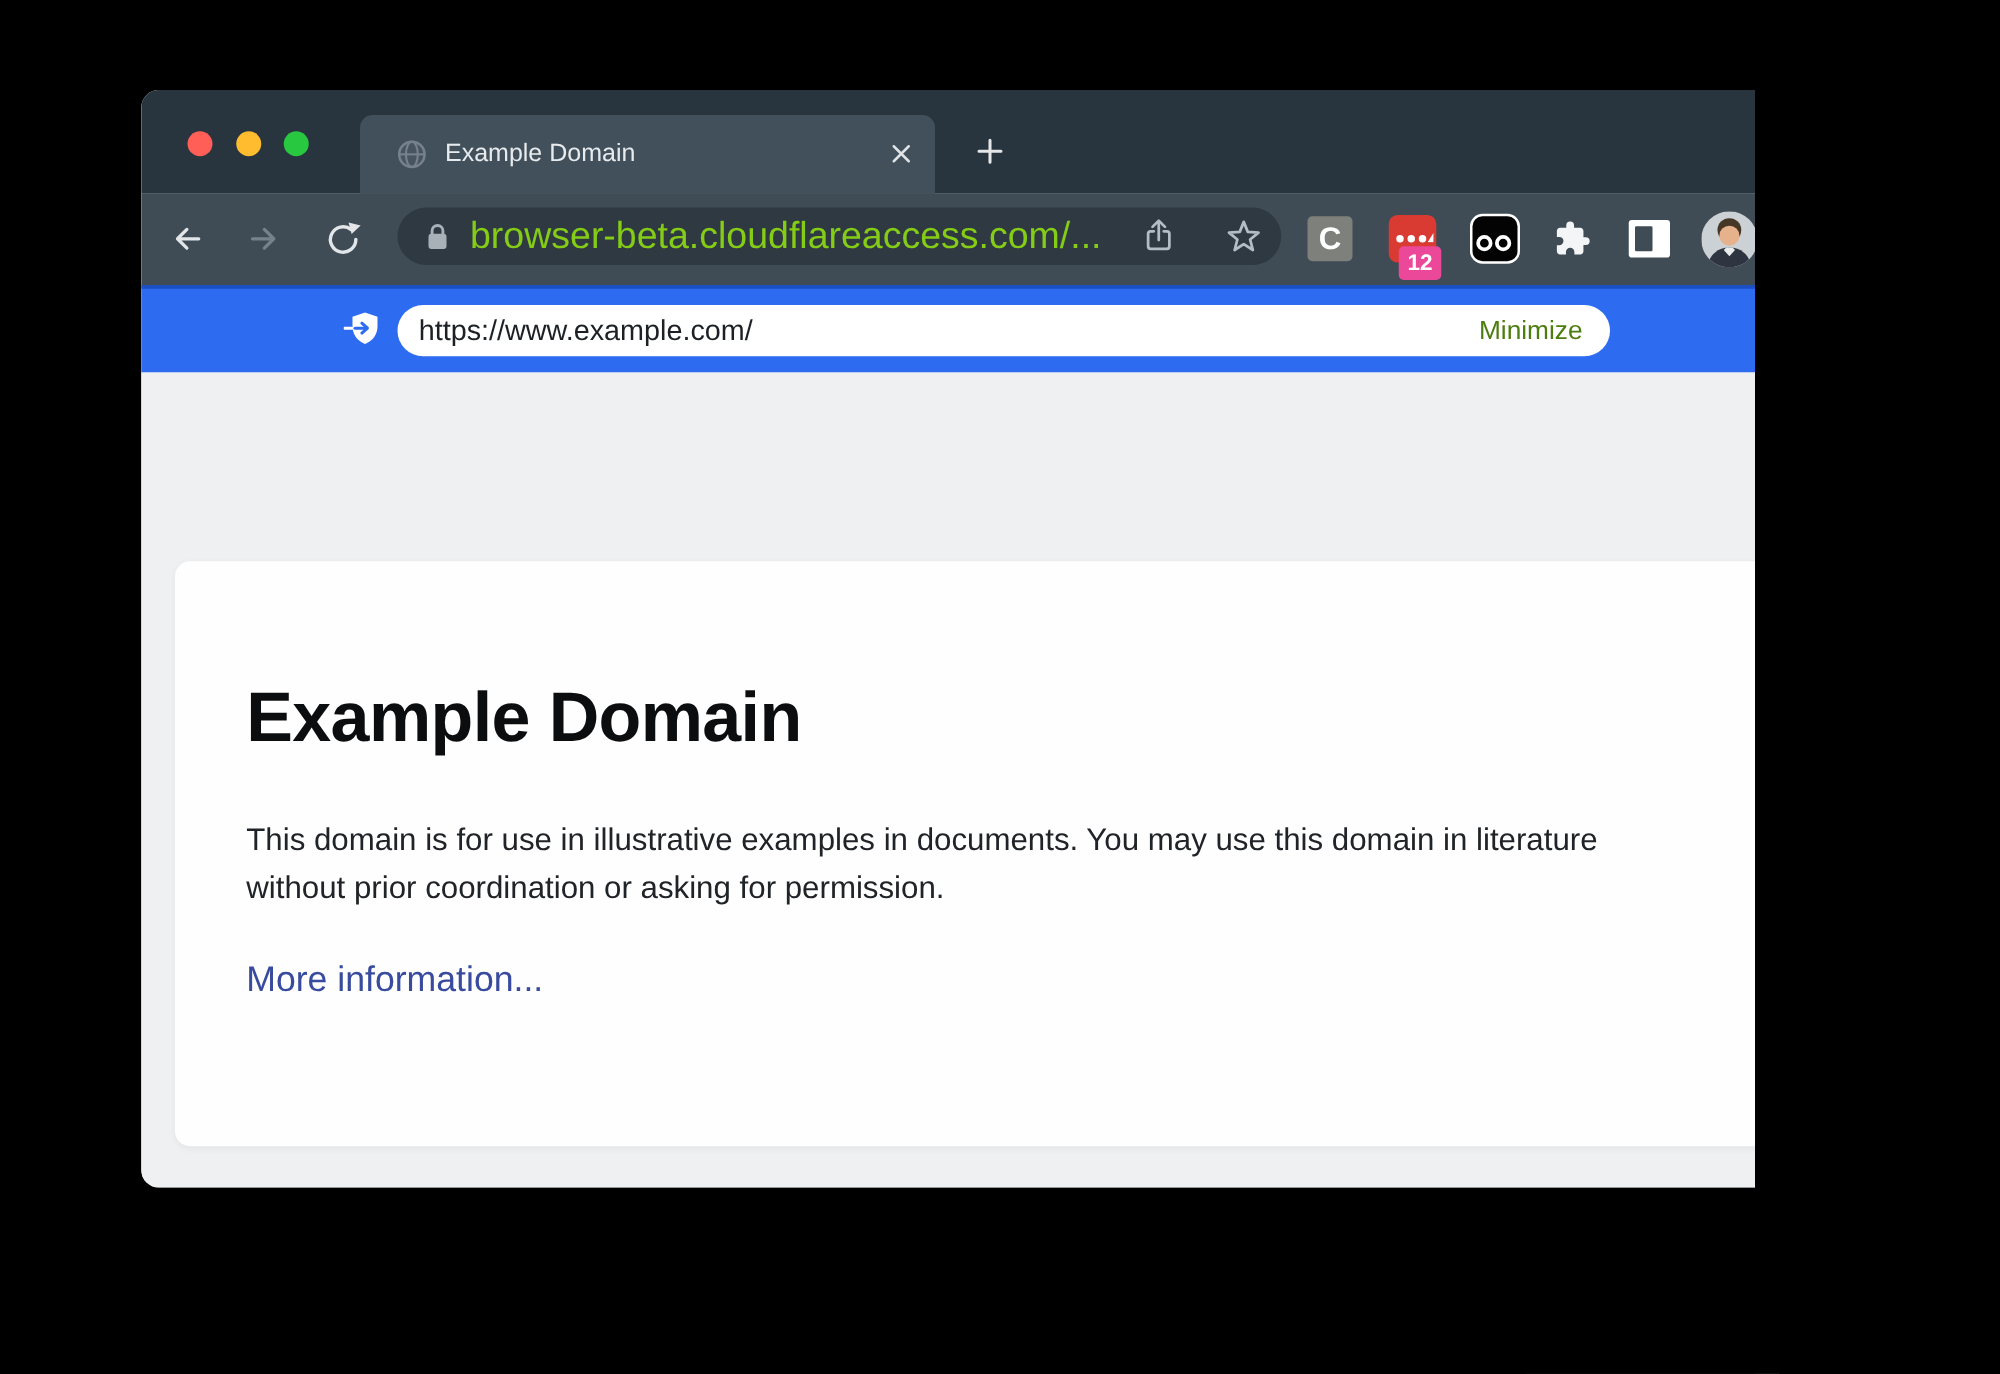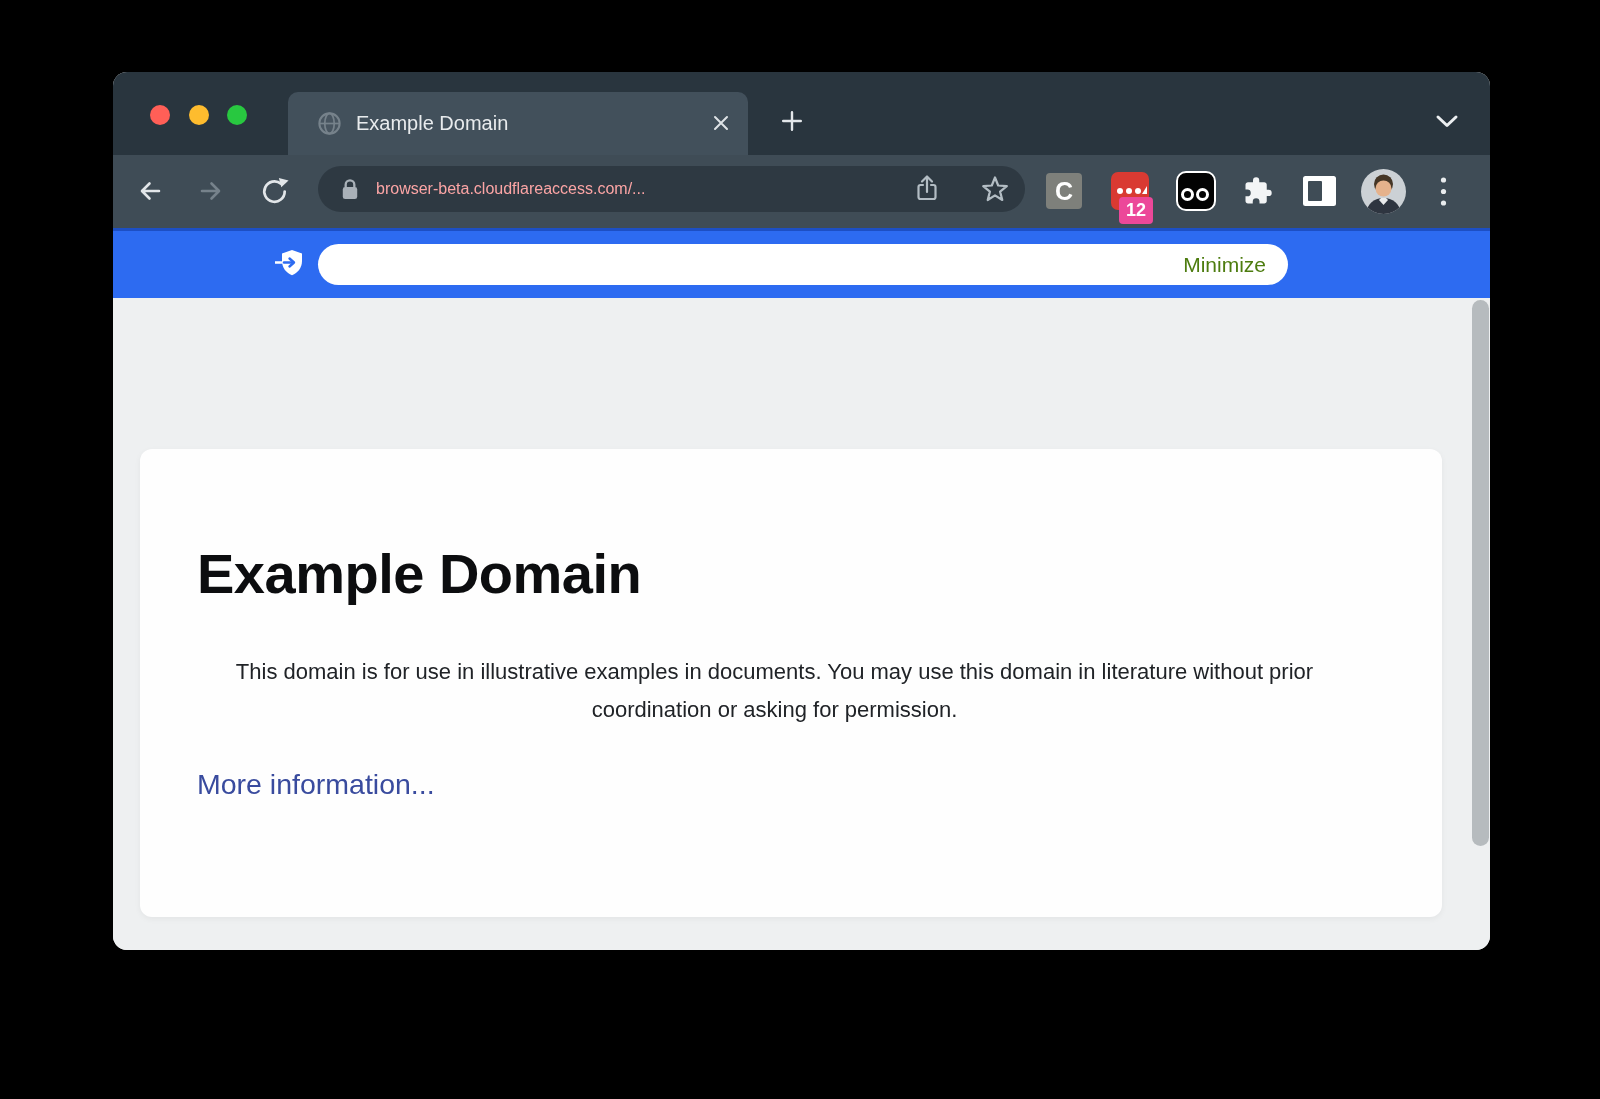--- a/index.html
+++ b/index.html
@@ -1,17 +1,17 @@
 <!DOCTYPE html>
 <html style="--chrome-dark: #29353e; --chrome-mid: #42505b; --chrome-mid2: #3f4c56; --isolation-blue: #2d6bf1; --link-blue: #394b9e; --extension-red: #d93a32; --traffic-red: #ff5f57; --traffic-yellow: #febc2e; --traffic-green: #28c840;"><head>
 <meta charset="utf-8">
 <style>
   html,body{margin:0;padding:0;background:#000;}
   *{box-sizing:border-box;font-family:"Liberation Sans","DejaVu Sans",sans-serif;}
-  .stage{position:relative;width:1600px;height:1099px;background:#000;overflow:hidden;padding-left:42px;}
+  .stage{position:relative;width:1404px;height:1099px;background:#000;overflow:hidden;padding-left:42px;}
   .window{position:absolute;left:113px;top:72px;width:1377px;height:878px;border-radius:14px;
           overflow:hidden;background:#eef0f1;}
 
   
   .tabstrip{position:absolute;left:0;top:0;width:100%;height:83px;background:var(--chrome-dark,#29353e);}
   .tl{position:absolute;top:33px;width:20px;height:20px;border-radius:50%;}
   .tl.red{left:37px;background:var(--traffic-red,#ff5f57);}
   .tl.yellow{left:76px;background:var(--traffic-yellow,#febc2e);}
   .tl.green{left:114px;background:var(--traffic-green,#28c840);}
   .tab{position:absolute;left:175px;top:20px;width:460px;height:63px;background:var(--chrome-mid,#42505b);
@@ -21,21 +21,21 @@
   .tab-close{position:absolute;right:18px;top:22px;width:18px;height:18px;}
   .newtab{position:absolute;left:663px;top:33px;width:32px;height:32px;display:flex;align-items:center;justify-content:center;}
   .strip-chevron{position:absolute;left:1322px;top:42px;width:24px;height:15px;}
 
   
   .toolbar{position:absolute;left:0;top:83px;width:100%;height:73px;background:var(--chrome-mid2,#3f4c56);}
   .navbtn{position:absolute;top:21px;width:30px;height:30px;}
   .navbtn.back{left:22px;} .navbtn.fwd{left:83px;} .navbtn.reload{left:146px;}
   .omnibox{position:absolute;left:205px;top:11px;width:707px;height:46px;border-radius:23px;background:#2e3942;}
   .lockicon{position:absolute;left:22px;top:11px;width:20px;height:25px;}
-  .omni-url{position:absolute;left:58px;top:0;line-height:46px;font-size:16px;font-weight:500;color:#fca5a5;white-space:nowrap;}
+  .omni-url{position:absolute;left:58px;top:0;line-height:46px;font-size:30px;font-weight:500;color:#84cc16;white-space:nowrap;}
   .omni-share{position:absolute;left:593px;top:7px;width:32px;height:32px;}
   .omni-star{position:absolute;left:661px;top:7px;width:32px;height:32px;}
 
   .ext-c{position:absolute;left:933px;top:18px;width:36px;height:36px;border-radius:4px;background:#7e807b;
          color:#fff;font-size:25px;font-weight:bold;text-align:center;line-height:36px;}
   .ext-red{position:absolute;left:998px;top:17px;width:38px;height:38px;border-radius:7px;background:var(--extension-red,#d93a32);}
   .ext-red .dot{position:absolute;top:16px;width:6px;height:6px;border-radius:50%;background:#fff;}
   .ext-red .d1{left:6px;} .ext-red .d2{left:15px;} .ext-red .d3{left:24px;}
   .ext-red .wedge{position:absolute;left:31px;top:14px;width:5px;height:8px;background:#fff;
                   clip-path:polygon(0 100%,100% 100%,100% 0);}
@@ -57,21 +57,21 @@
   .shield{position:absolute;left:162px;top:17px;width:32px;height:30px;}
   .iso-pill{position:absolute;left:205px;top:13px;width:970px;height:41px;border-radius:21px;background:#fff;}
   .iso-url{position:absolute;left:17px;top:0;line-height:41px;font-size:23px;font-weight:500;color:#1d2126;white-space:nowrap;}
   .iso-min{position:absolute;right:22px;top:0;line-height:41px;font-size:21px;color:#4d7c0f;}
 
   
   .viewport{position:absolute;left:0;top:226px;width:100%;height:652px;background:#eef0f1;}
   .card{position:absolute;left:27px;top:151px;width:1302px;height:468px;background:#fefefe;border-radius:12px;
         box-shadow:0 2px 6px rgba(0,0,0,.05);}
   .card h1{position:absolute;left:57px;top:92px;margin:0;font-size:56px;font-weight:700;letter-spacing:-.5px;color:#0c0d0f;}
-  .card p{position:absolute;left:57px;top:204px;margin:0;width:1155px;font-size:22px;line-height:38px;color:#202327;text-align:center;}
+  .card p{position:absolute;left:57px;top:204px;margin:0;width:1155px;font-size:25px;line-height:38px;color:#202327;}
   .card a{position:absolute;left:57px;top:319px;font-size:28.5px;color:var(--link-blue,#394b9e);text-decoration:none;}
   .scroll-thumb{position:absolute;left:1359px;top:2px;width:17px;height:546px;border-radius:9px;background:#b6bbbe;}
 </style>
 </head>
 <body>
 
 <div class="stage">
   <div class="window">
 
     <div class="tabstrip">
@@ -194,20 +194,21 @@
     <div class="bluebar">
       <span class="shield">
         <svg viewBox="0 0 32 30" width="32" height="30">
           <path d="M17 2 L27 5.4 V13 C27 20 22.6 25 17 27.2 C11.4 25 7 20 7 13 V5.4 Z" fill="#fff"></path>
           <line x1="0.5" y1="14.5" x2="6.5" y2="14.5" stroke="#fff" stroke-width="2.4" stroke-linecap="round"></line>
           <line x1="9" y1="14.5" x2="18" y2="14.5" stroke="#2d6bf1" stroke-width="2.4" stroke-linecap="round"></line>
           <path d="M14.5 10.5 L19 14.5 L14.5 18.5" fill="none" stroke="#2d6bf1" stroke-width="2.4" stroke-linecap="round" stroke-linejoin="round"></path>
         </svg>
       </span>
       <div class="iso-pill">
+        <span class="iso-url">https://www.example.com/</span>
         <span class="iso-min">Minimize</span>
       </div>
     </div>
 
     <div class="viewport">
       <div class="card">
         <h1>Example Domain</h1>
         <p>This domain is for use in illustrative examples in documents. You may use this domain in literature without prior coordination or asking for permission.</p>
         <a href="#">More information...</a>
       </div>

